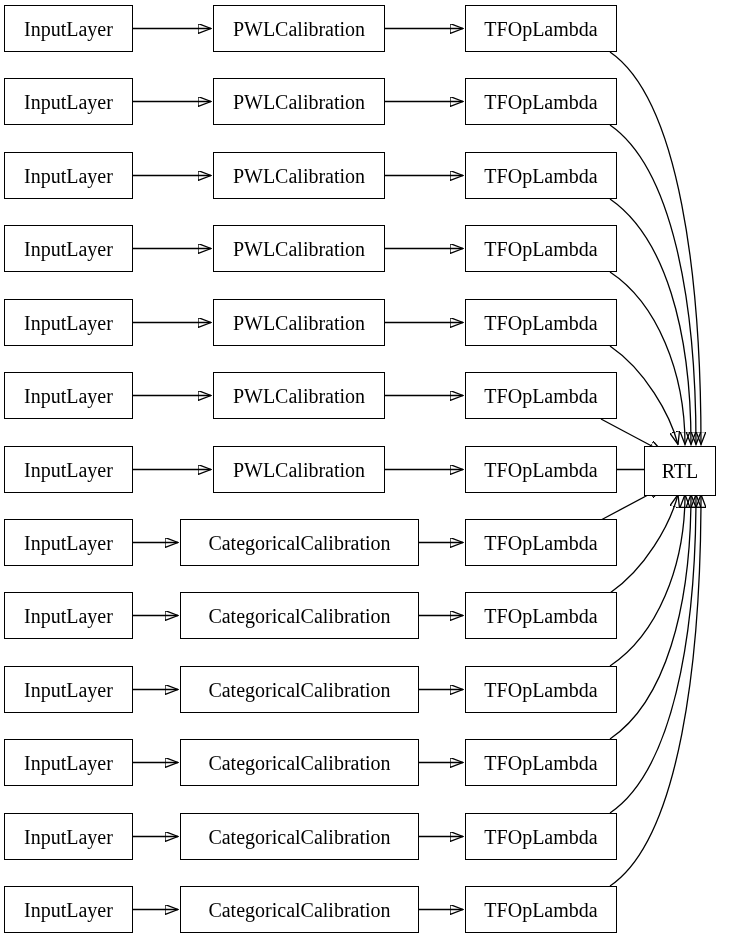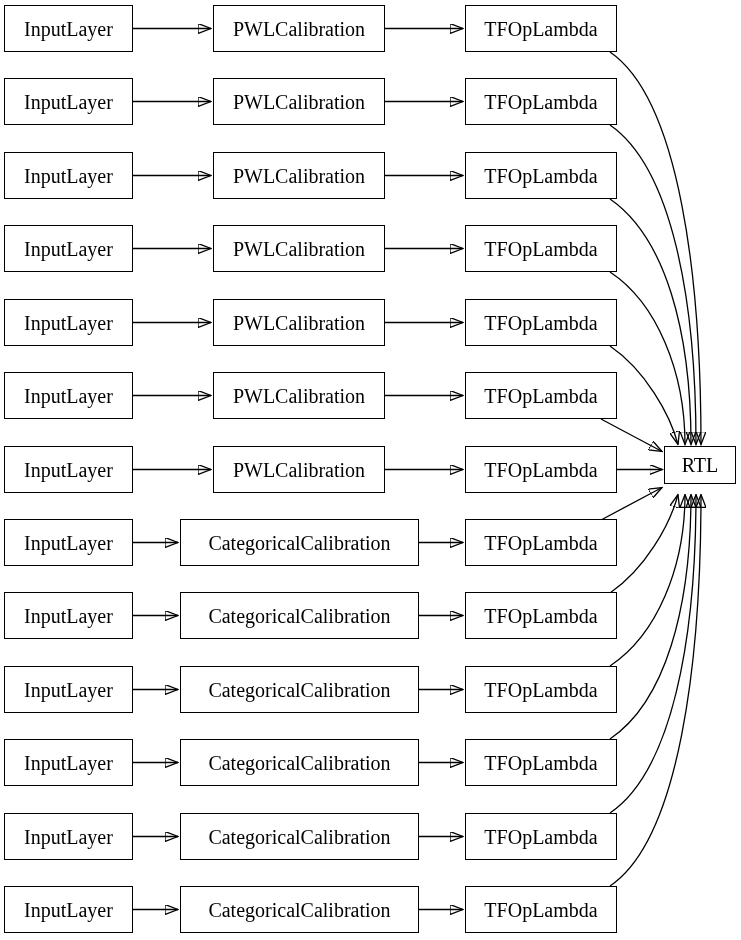--- a/index.html
+++ b/index.html
@@ -122,15 +122,15 @@
   <div class="node" style="left:465px;top:739px;width:152px;height:47px">TFOpLambda</div>
 
   <div class="node" style="left:4px;top:813px;width:129px;height:47px">InputLayer</div>
   <div class="node" style="left:180px;top:813px;width:239px;height:47px">CategoricalCalibration</div>
   <div class="node" style="left:465px;top:813px;width:152px;height:47px">TFOpLambda</div>
 
   <div class="node" style="left:4px;top:886px;width:129px;height:47px">InputLayer</div>
   <div class="node" style="left:180px;top:886px;width:239px;height:47px">CategoricalCalibration</div>
   <div class="node" style="left:465px;top:886px;width:152px;height:47px">TFOpLambda</div>
 
-  <div class="node" style="left:664px;top:446px;width:72px;height:38px">RTL</div>
+  <div class="node" style="left:644px;top:446px;width:72px;height:50px">RTL</div>
 
 </div>
 
 </body></html>

